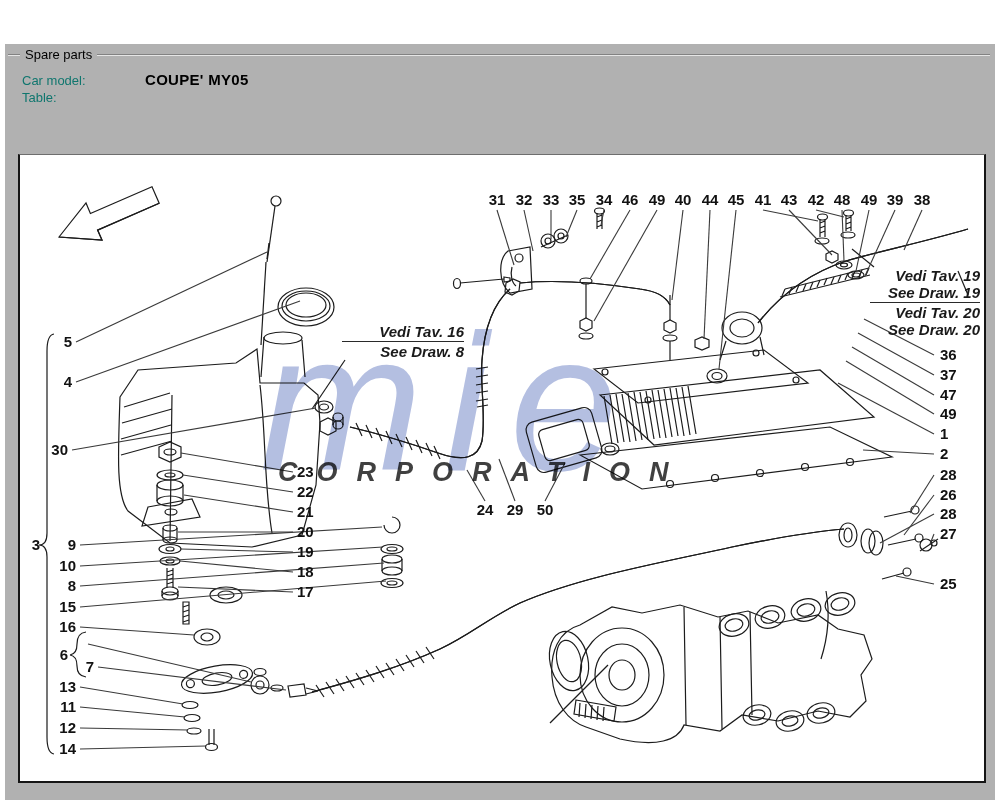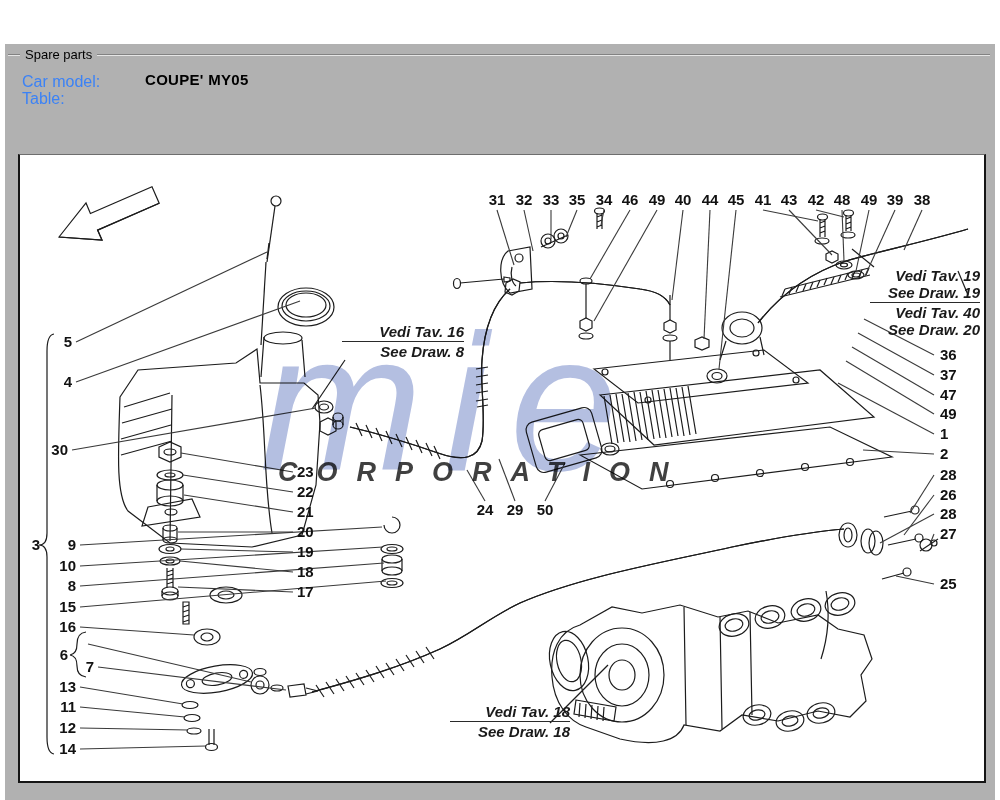--- a/index.html
+++ b/index.html
@@ -3,21 +3,21 @@
 <meta charset="utf-8">
 <style>
   html,body{margin:0;padding:0;background:#fff;}
   .page{position:relative;width:1000px;height:800px;background:#ffffff;overflow:hidden;
         font-family:"Liberation Sans",sans-serif;color:#111;}
   .panel{position:absolute;left:5px;top:44px;width:990px;height:756px;background:#b1b1b1;}
   .groupline{position:absolute;left:8px;top:54px;width:982px;height:0;
              border-top:1px solid #828282;border-bottom:1px solid #e6e6e6;}
   .grouplabel{position:absolute;left:20px;top:47px;background:#b1b1b1;padding:0 5px;
               font-size:13px;color:#000;}
-  .hdr-label{position:absolute;left:22px;font-size:16px;color:#3b82f6;text-align:center;}
+  .hdr-label{position:absolute;left:22px;font-size:13px;color:#0f766e;text-align:center;}
   .hdr-value{position:absolute;left:145px;font-size:15px;font-weight:bold;color:#000;letter-spacing:.3px;}
   .stage{position:absolute;left:18px;top:118px;width:964px;height:626px;background:#fff;
          border:2px solid #151515;border-top:1px solid #6e6e6e;box-sizing:content-box;margin-top:36px;}
   svg{position:absolute;left:0;top:0;}
   svg *{vector-effect:non-scaling-stroke;}
   .ln path,.ln line,.ln ellipse,.ln circle,.ln rect,.ln polyline{fill:none;stroke:#1c1c1c;stroke-width:1.2;}
   .co{font-family:"Liberation Sans",sans-serif;font-size:15px;font-weight:bold;fill:#111;}
   .note{position:absolute;text-align:right;font-style:italic;font-weight:bold;font-size:15px;
         color:#1a1a1a;line-height:17px;}
   .note-rule{border-top:1.4px solid #2a2a2a;margin:1px 0;}
@@ -397,27 +397,22 @@
     </svg>
 
     <div class="wm1">mie</div>
     <div class="wm2">CORPORATION</div>
 
     <div class="note" style="left:322px;top:168px;width:122px">
       <div>Vedi Tav. 16</div>
       <div class="note-rule"></div>
       <div>See Draw. 8</div>
     </div>
-    <div class="note" style="left:430px;top:548px;width:120px">
-      <div>Vedi Tav. 18</div>
-      <div class="note-rule"></div>
-      <div>See Draw. 18</div>
-    </div>
     <div class="note" style="left:850px;top:112px;width:110px">
       <div>Vedi Tav. 19</div>
       <div>See Draw. 19</div>
       <div class="note-rule"></div>
-      <div>Vedi Tav. 40</div>
+      <div>Vedi Tav. 20</div>
       <div>See Draw. 20</div>
     </div>
 
   </div>
 </div>
 
 </body></html>

